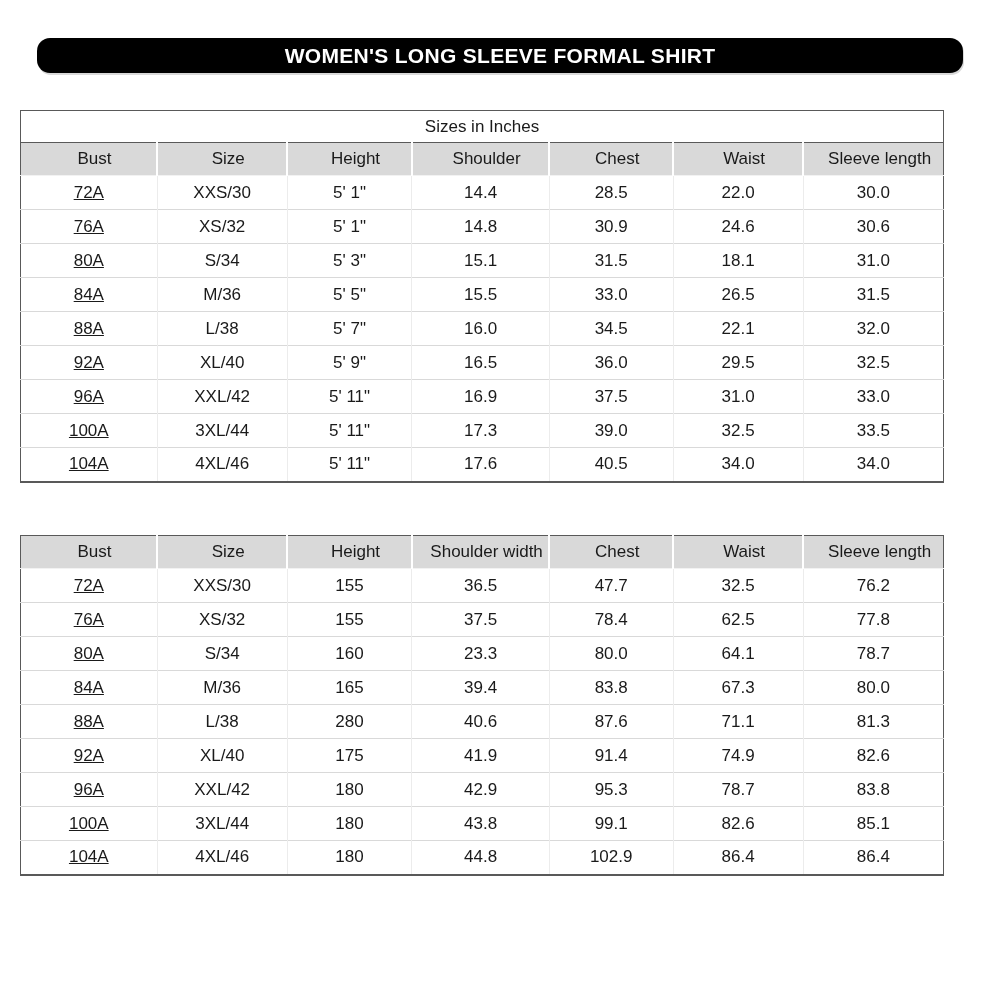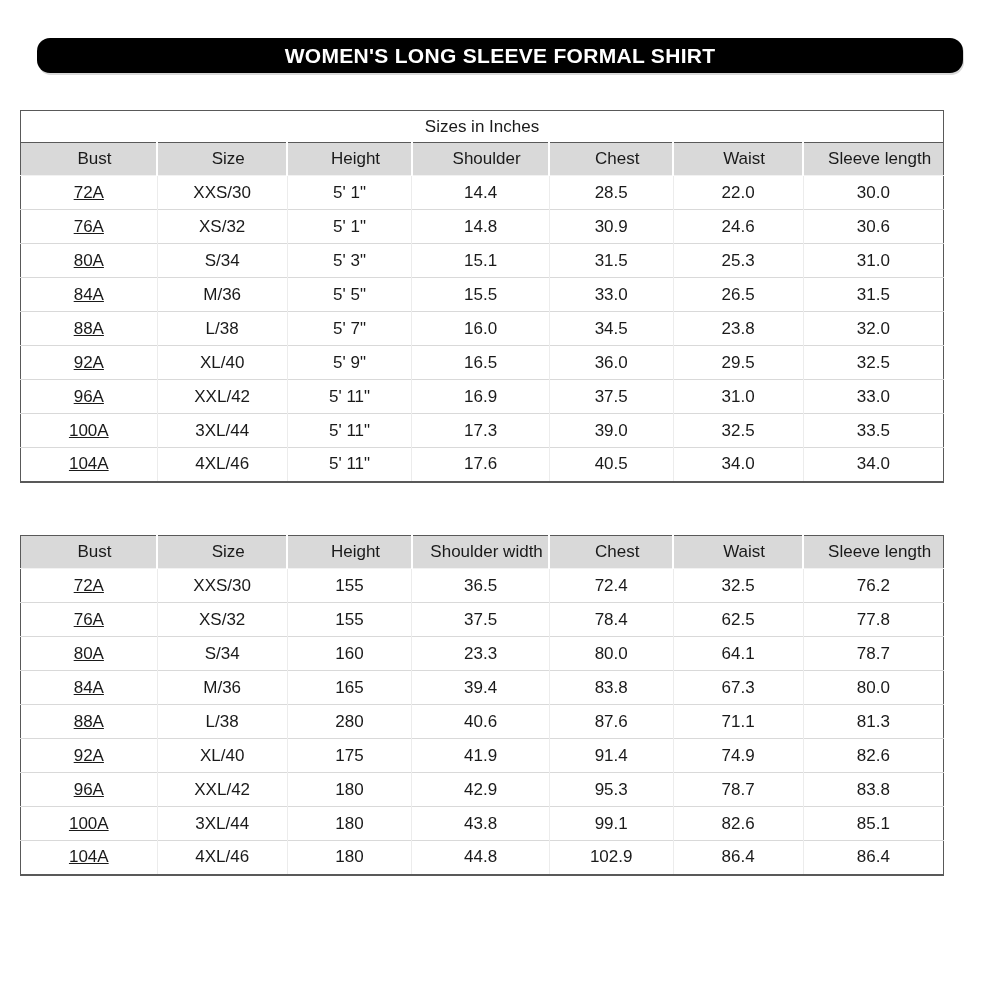--- a/index.html
+++ b/index.html
@@ -123,39 +123,39 @@
           <td>30.9</td>
           <td>24.6</td>
           <td>30.6</td>
         </tr>
         <tr>
           <td>80A</td>
           <td>S/34</td>
           <td>5' 3"</td>
           <td>15.1</td>
           <td>31.5</td>
-          <td>25.3</td>
+          <td>18.1</td>
           <td>31.0</td>
         </tr>
         <tr>
           <td>84A</td>
           <td>M/36</td>
           <td>5' 5"</td>
           <td>15.5</td>
           <td>33.0</td>
           <td>26.5</td>
           <td>31.5</td>
         </tr>
         <tr>
           <td>88A</td>
           <td>L/38</td>
           <td>5' 7"</td>
           <td>16.0</td>
           <td>34.5</td>
-          <td>23.8</td>
+          <td>22.1</td>
           <td>32.0</td>
         </tr>
         <tr>
           <td>92A</td>
           <td>XL/40</td>
           <td>5' 9"</td>
           <td>16.5</td>
           <td>36.0</td>
           <td>29.5</td>
           <td>32.5</td>
@@ -211,21 +211,21 @@
           <th>Waist</th>
           <th>Sleeve length</th>
         </tr>
       </thead>
       <tbody>
         <tr>
           <td>72A</td>
           <td>XXS/30</td>
           <td>155</td>
           <td>36.5</td>
-          <td>72.4</td>
+          <td>47.7</td>
           <td>32.5</td>
           <td>76.2</td>
         </tr>
         <tr>
           <td>76A</td>
           <td>XS/32</td>
           <td>155</td>
           <td>37.5</td>
           <td>78.4</td>
           <td>62.5</td>

